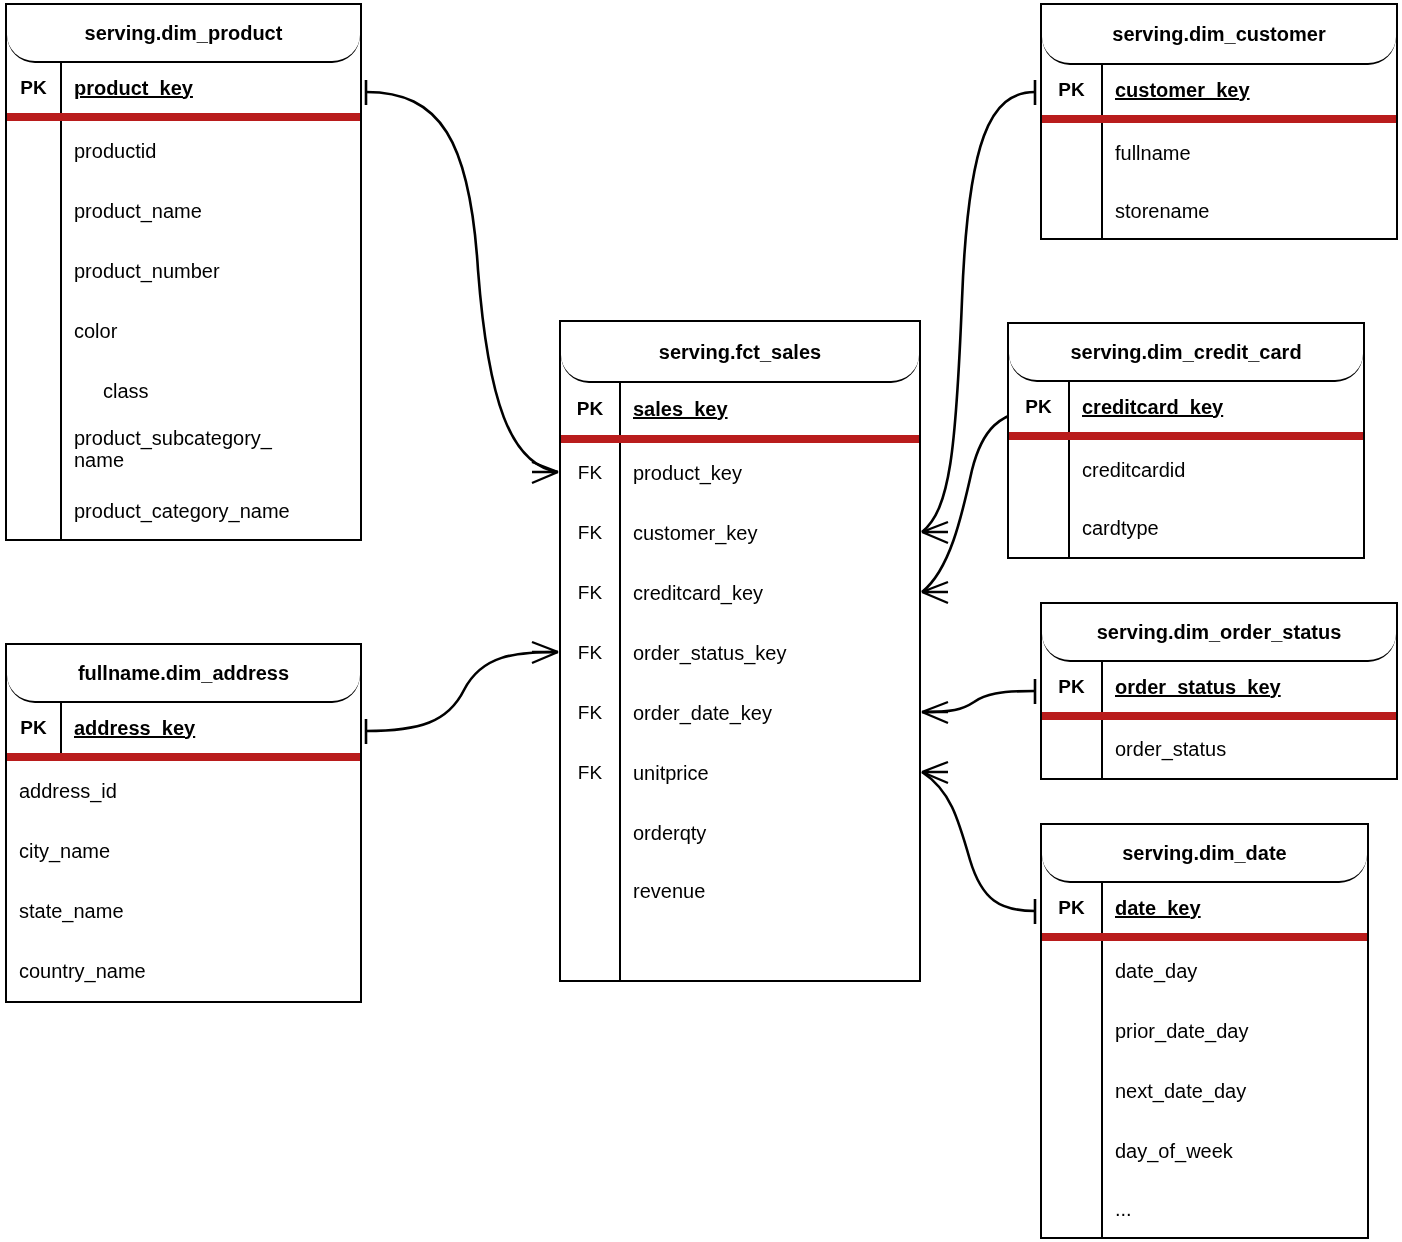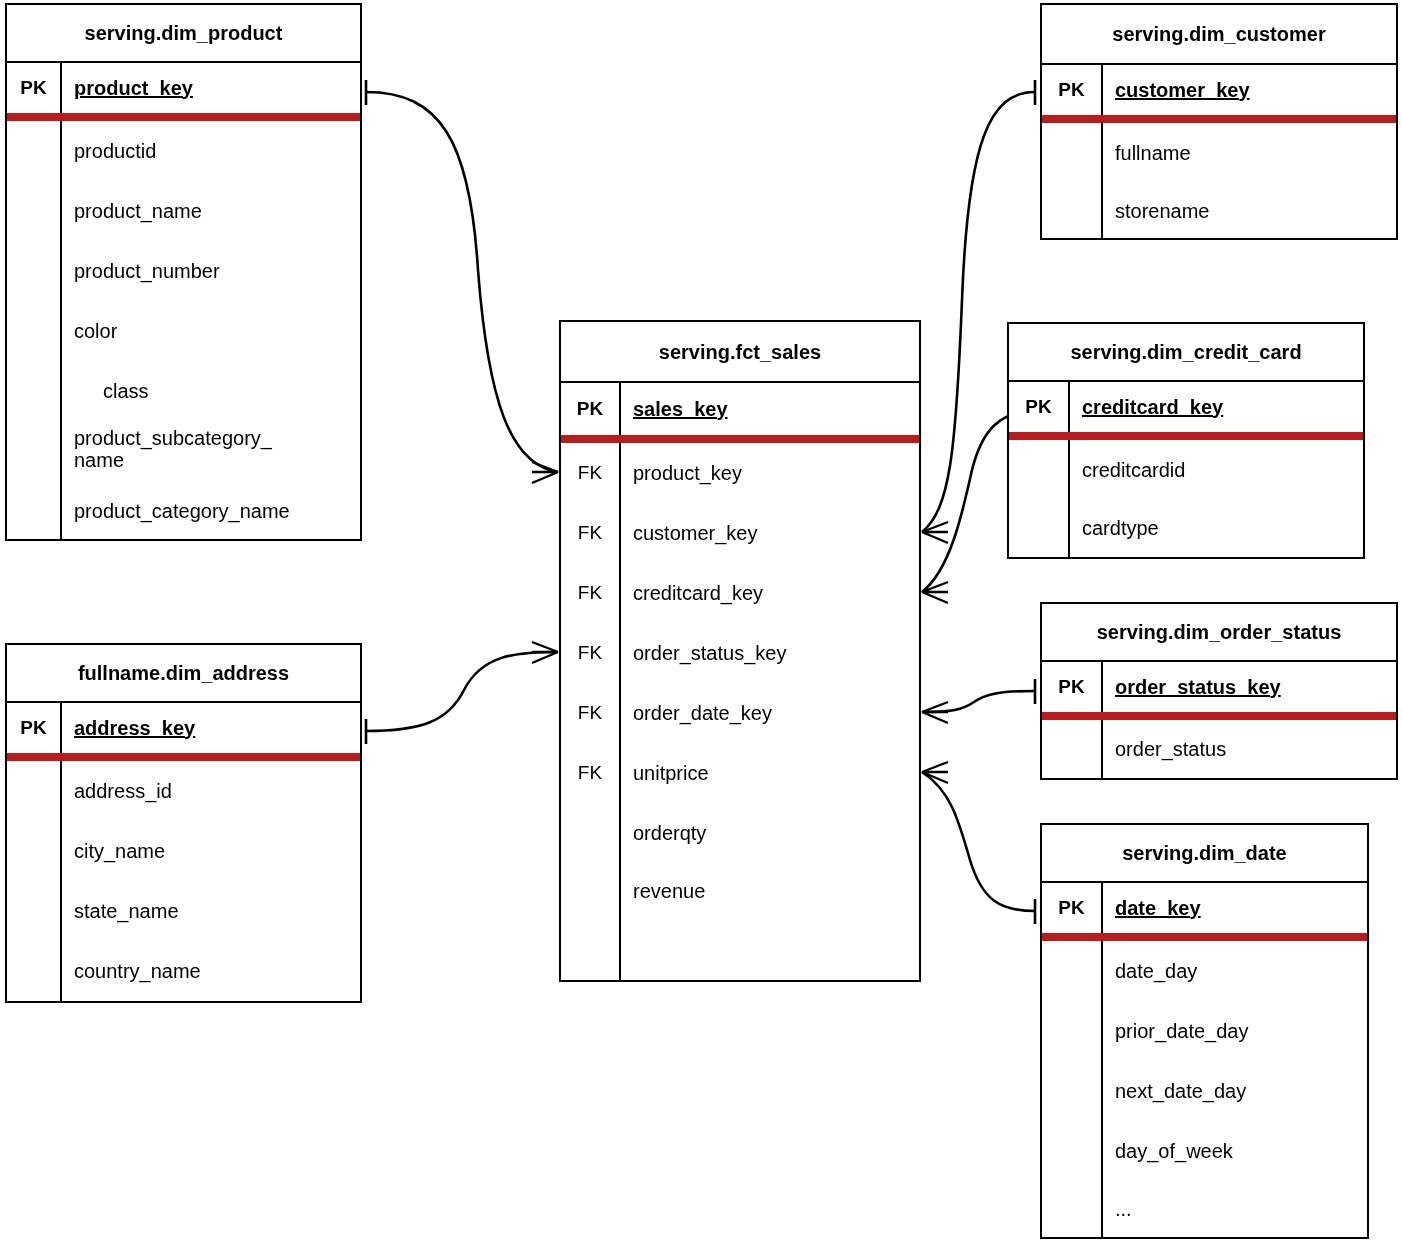--- a/index.html
+++ b/index.html
@@ -38,20 +38,21 @@
     box-sizing: border-box;
     width: 100%;
     text-align: center;
     font-weight: bold;
     font-size: 20px;
     line-height: 1;
     border-bottom: 2px solid #000000;
     display: flex;
     align-items: center;
     justify-content: center;
+    border-radius: 28px;
   }
   .row {
     box-sizing: border-box;
     display: flex;
     width: 100%;
   }
   .row.pk-row {
     border-bottom: 8px solid #b91c1c;
   }
   .key-cell {
@@ -179,21 +180,21 @@
       </div>
     </div>
   </div>
 
   <div class="entity" style="left:5px; top:643px; width:357px; height:360px;">
     <div class="entity-title" style="height:58px;">fullname.dim_address</div>
     <div class="row pk-row" style="height:58px;">
       <div class="key-cell" style="width:55px;">PK</div>
       <div class="name-cell pk-name">address_key</div>
     </div>
-    <div class="attr-block" style="height:240px;">
+    <div class="attr-block" style="height:240px;flex-direction:column;">
       <div class="attr-keycol" style="width:55px;"></div>
       <div class="attr-namecol">
         <div class="nc" style="height:60px;">address_id</div>
         <div class="nc" style="height:60px;">city_name</div>
         <div class="nc" style="height:60px;">state_name</div>
         <div class="nc" style="height:60px;">country_name</div>
       </div>
     </div>
   </div>
 

